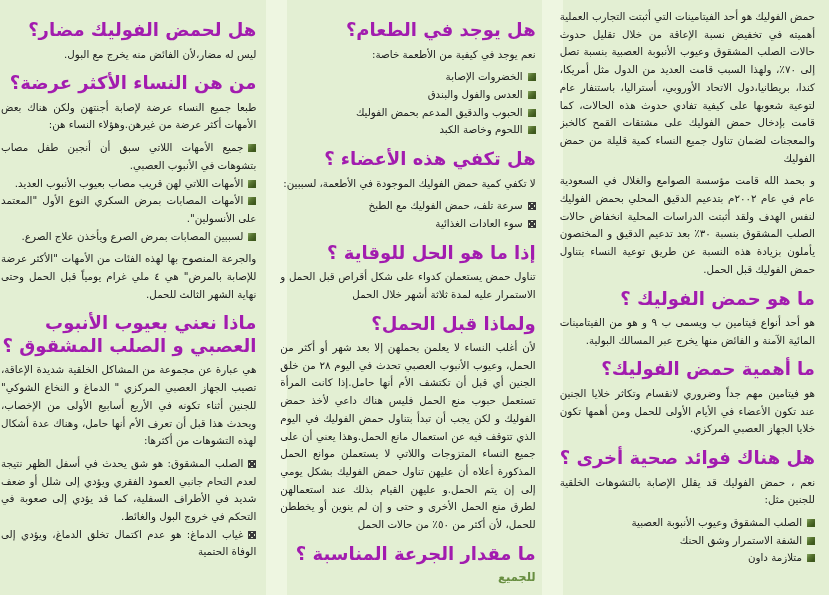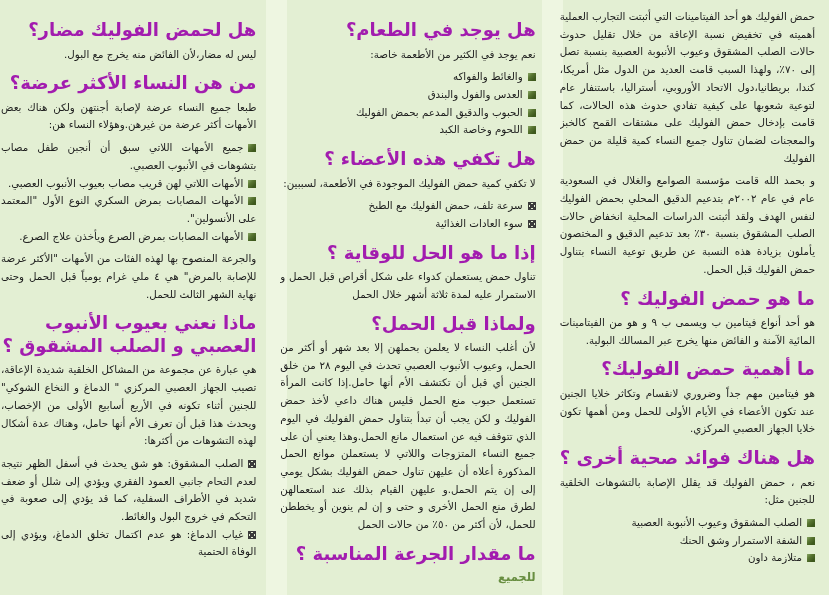--- a/index.html
+++ b/index.html
@@ -98,23 +98,23 @@
         <h2 class="heading">هل هناك فوائد صحية أخرى ؟</h2>
         <p class="para">نعم ، حمض الفوليك قد يقلل الإصابة بالتشوهات الخلقية للجنين مثل:</p>
         <ul class="list">
           <li><span class="marker square"></span><span>الصلب المشقوق وعيوب الأنبوبة العصبية</span></li>
           <li><span class="marker square"></span><span>الشفة الاستمرار وشق الحنك</span></li>
           <li><span class="marker square"></span><span>متلازمة داون</span></li>
         </ul>
       </div>
     <div class="col">
         <h2 class="heading">هل يوجد في الطعام؟</h2>
-        <p class="para">نعم يوجد في الكثير من الأطعمة خاصة:</p>
+        <p class="para">نعم يوجد في كيفية من الأطعمة خاصة:</p>
         <ul class="list">
-          <li><span class="marker square"></span><span>والغائط والفواكه</span></li>
+          <li><span class="marker square"></span><span>الخضروات الإصابة</span></li>
           <li><span class="marker square"></span><span>العدس والفول والبندق</span></li>
           <li><span class="marker square"></span><span>الحبوب والدقيق المدعم بحمض الفوليك</span></li>
           <li><span class="marker square"></span><span>اللحوم وخاصة الكبد</span></li>
         </ul>
         <h2 class="heading">هل تكفي هذه الأعضاء ؟</h2>
         <p class="para">لا تكفي كمية حمض الفوليك الموجودة في الأطعمة، لسببين:</p>
         <ul class="list">
           <li><span class="marker xbox"></span><span>سرعة تلف، حمض الفوليك مع الطبخ</span></li>
           <li><span class="marker xbox"></span><span>سوء العادات الغذائية</span></li>
         </ul>
@@ -125,23 +125,23 @@
         <h2 class="heading">ما مقدار الجرعة المناسبة ؟</h2>
         <h3 class="subheading">للجميع</h3>
       </div>
     <div class="col">
         <h2 class="heading">هل لحمض الفوليك مضار؟</h2>
         <p class="para">ليس له مضار،لأن الفائض منه يخرج مع البول.</p>
         <h2 class="heading">من هن النساء الأكثر عرضة؟</h2>
         <p class="para">طبعا جميع النساء عرضة لإصابة أجنتهن ولكن هناك بعض الأمهات أكثر عرضة من غيرهن.وهؤلاء النساء هن:</p>
         <ul class="list">
           <li><span class="marker square"></span><span>جميع الأمهات اللاتي سبق أن أنجبن طفل مصاب بتشوهات في الأنبوب العصبي.</span></li>
-          <li><span class="marker square"></span><span>الأمهات اللاتي لهن قريب مصاب بعيوب الأنبوب العصبي.</span></li>
+          <li><span class="marker square"></span><span>الأمهات اللاتي لهن قريب مصاب بعيوب الأنبوب العديد.</span></li>
           <li><span class="marker square"></span><span>الأمهات المصابات بمرض السكري النوع الأول "المعتمد على الأنسولين".</span></li>
-          <li><span class="marker square"></span><span>الأمهات المصابات بمرض الصرع ويأخذن علاج الصرع.</span></li>
+          <li><span class="marker square"></span><span>لسببين المصابات بمرض الصرع ويأخذن علاج الصرع.</span></li>
         </ul>
         <p class="para">والجرعة المنصوح بها لهذه الفئات من الأمهات "الأكثر عرضة للإصابة بالمرض" هي ٤ ملي غرام يومياً قبل الحمل وحتى نهاية الشهر الثالث للحمل.</p>
         <h2 class="heading">ماذا نعني بعيوب الأنبوب العصبي و الصلب المشقوق ؟</h2>
         <p class="para">هي عبارة عن مجموعة من المشاكل الخلقية شديدة الإعاقة، تصيب الجهاز العصبي المركزي " الدماغ و النخاع الشوكي" للجنين أثناء تكونه في  الأربع أسابيع الأولى من الإخصاب،  ويحدث هذا قبل أن تعرف الأم أنها حامل، وهناك عدة أشكال لهذه التشوهات من أكثرها:</p>
         <ul class="list">
           <li><span class="marker xbox"></span><span>الصلب المشقوق: هو شق يحدث في أسفل الظهر نتيجة لعدم التحام جانبي العمود الفقري ويؤدي إلى شلل أو ضعف شديد في الأطراف السفلية، كما قد يؤدي إلى صعوبة في التحكم في خروج البول والغائط.</span></li>
           <li><span class="marker xbox"></span><span>غياب الدماغ: هو عدم اكتمال تخلق الدماغ، ويؤدي إلى الوفاة الحتمية</span></li>
         </ul>
       </div>
   </div>

